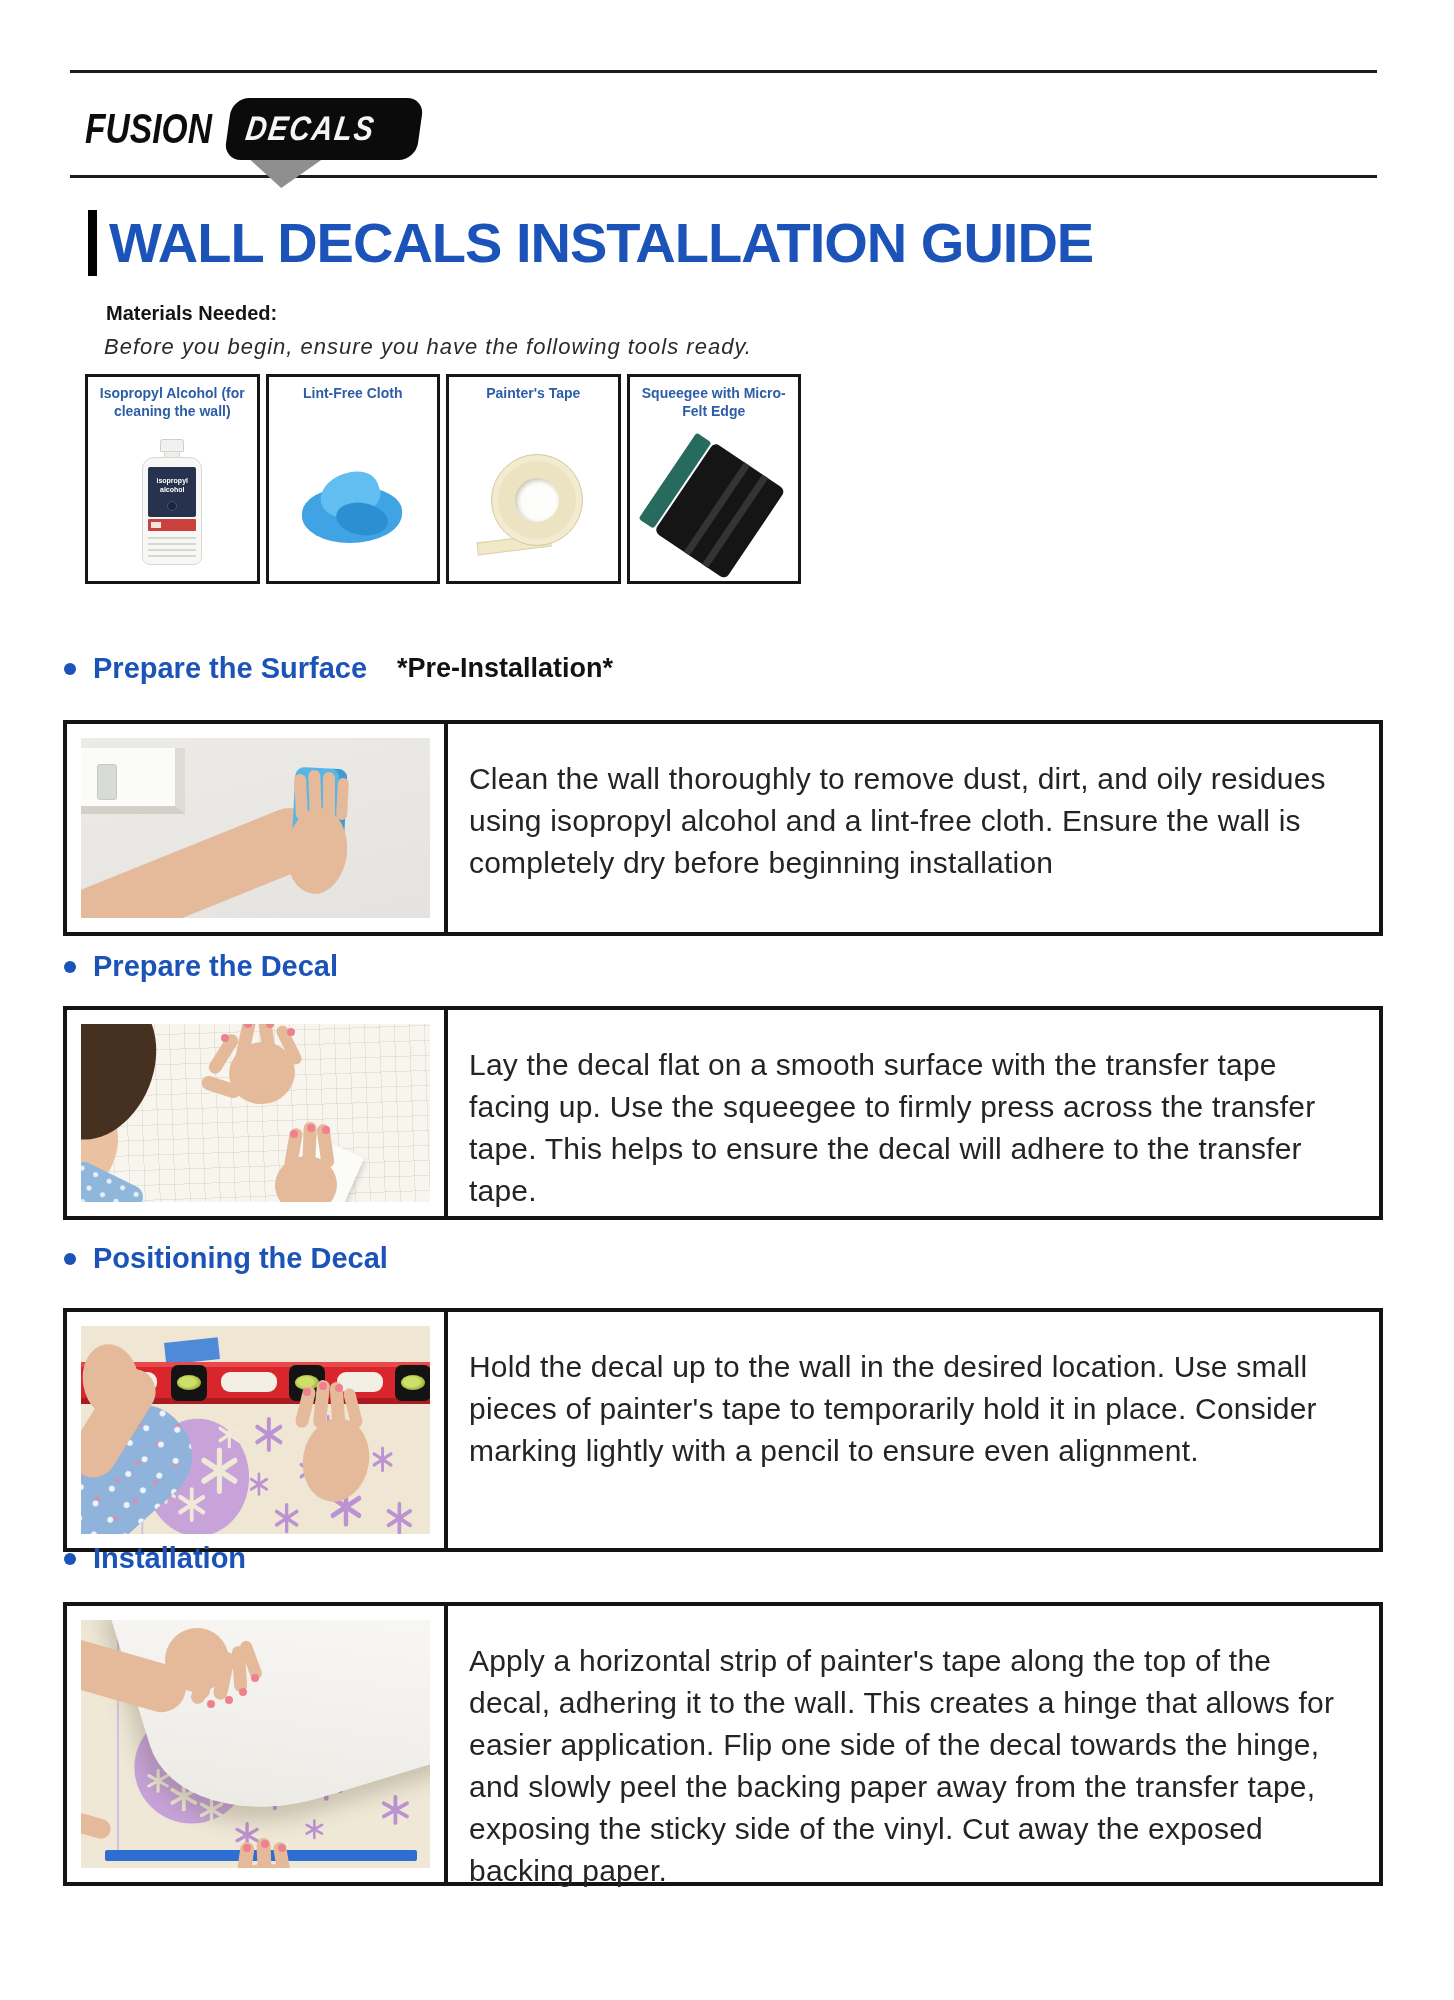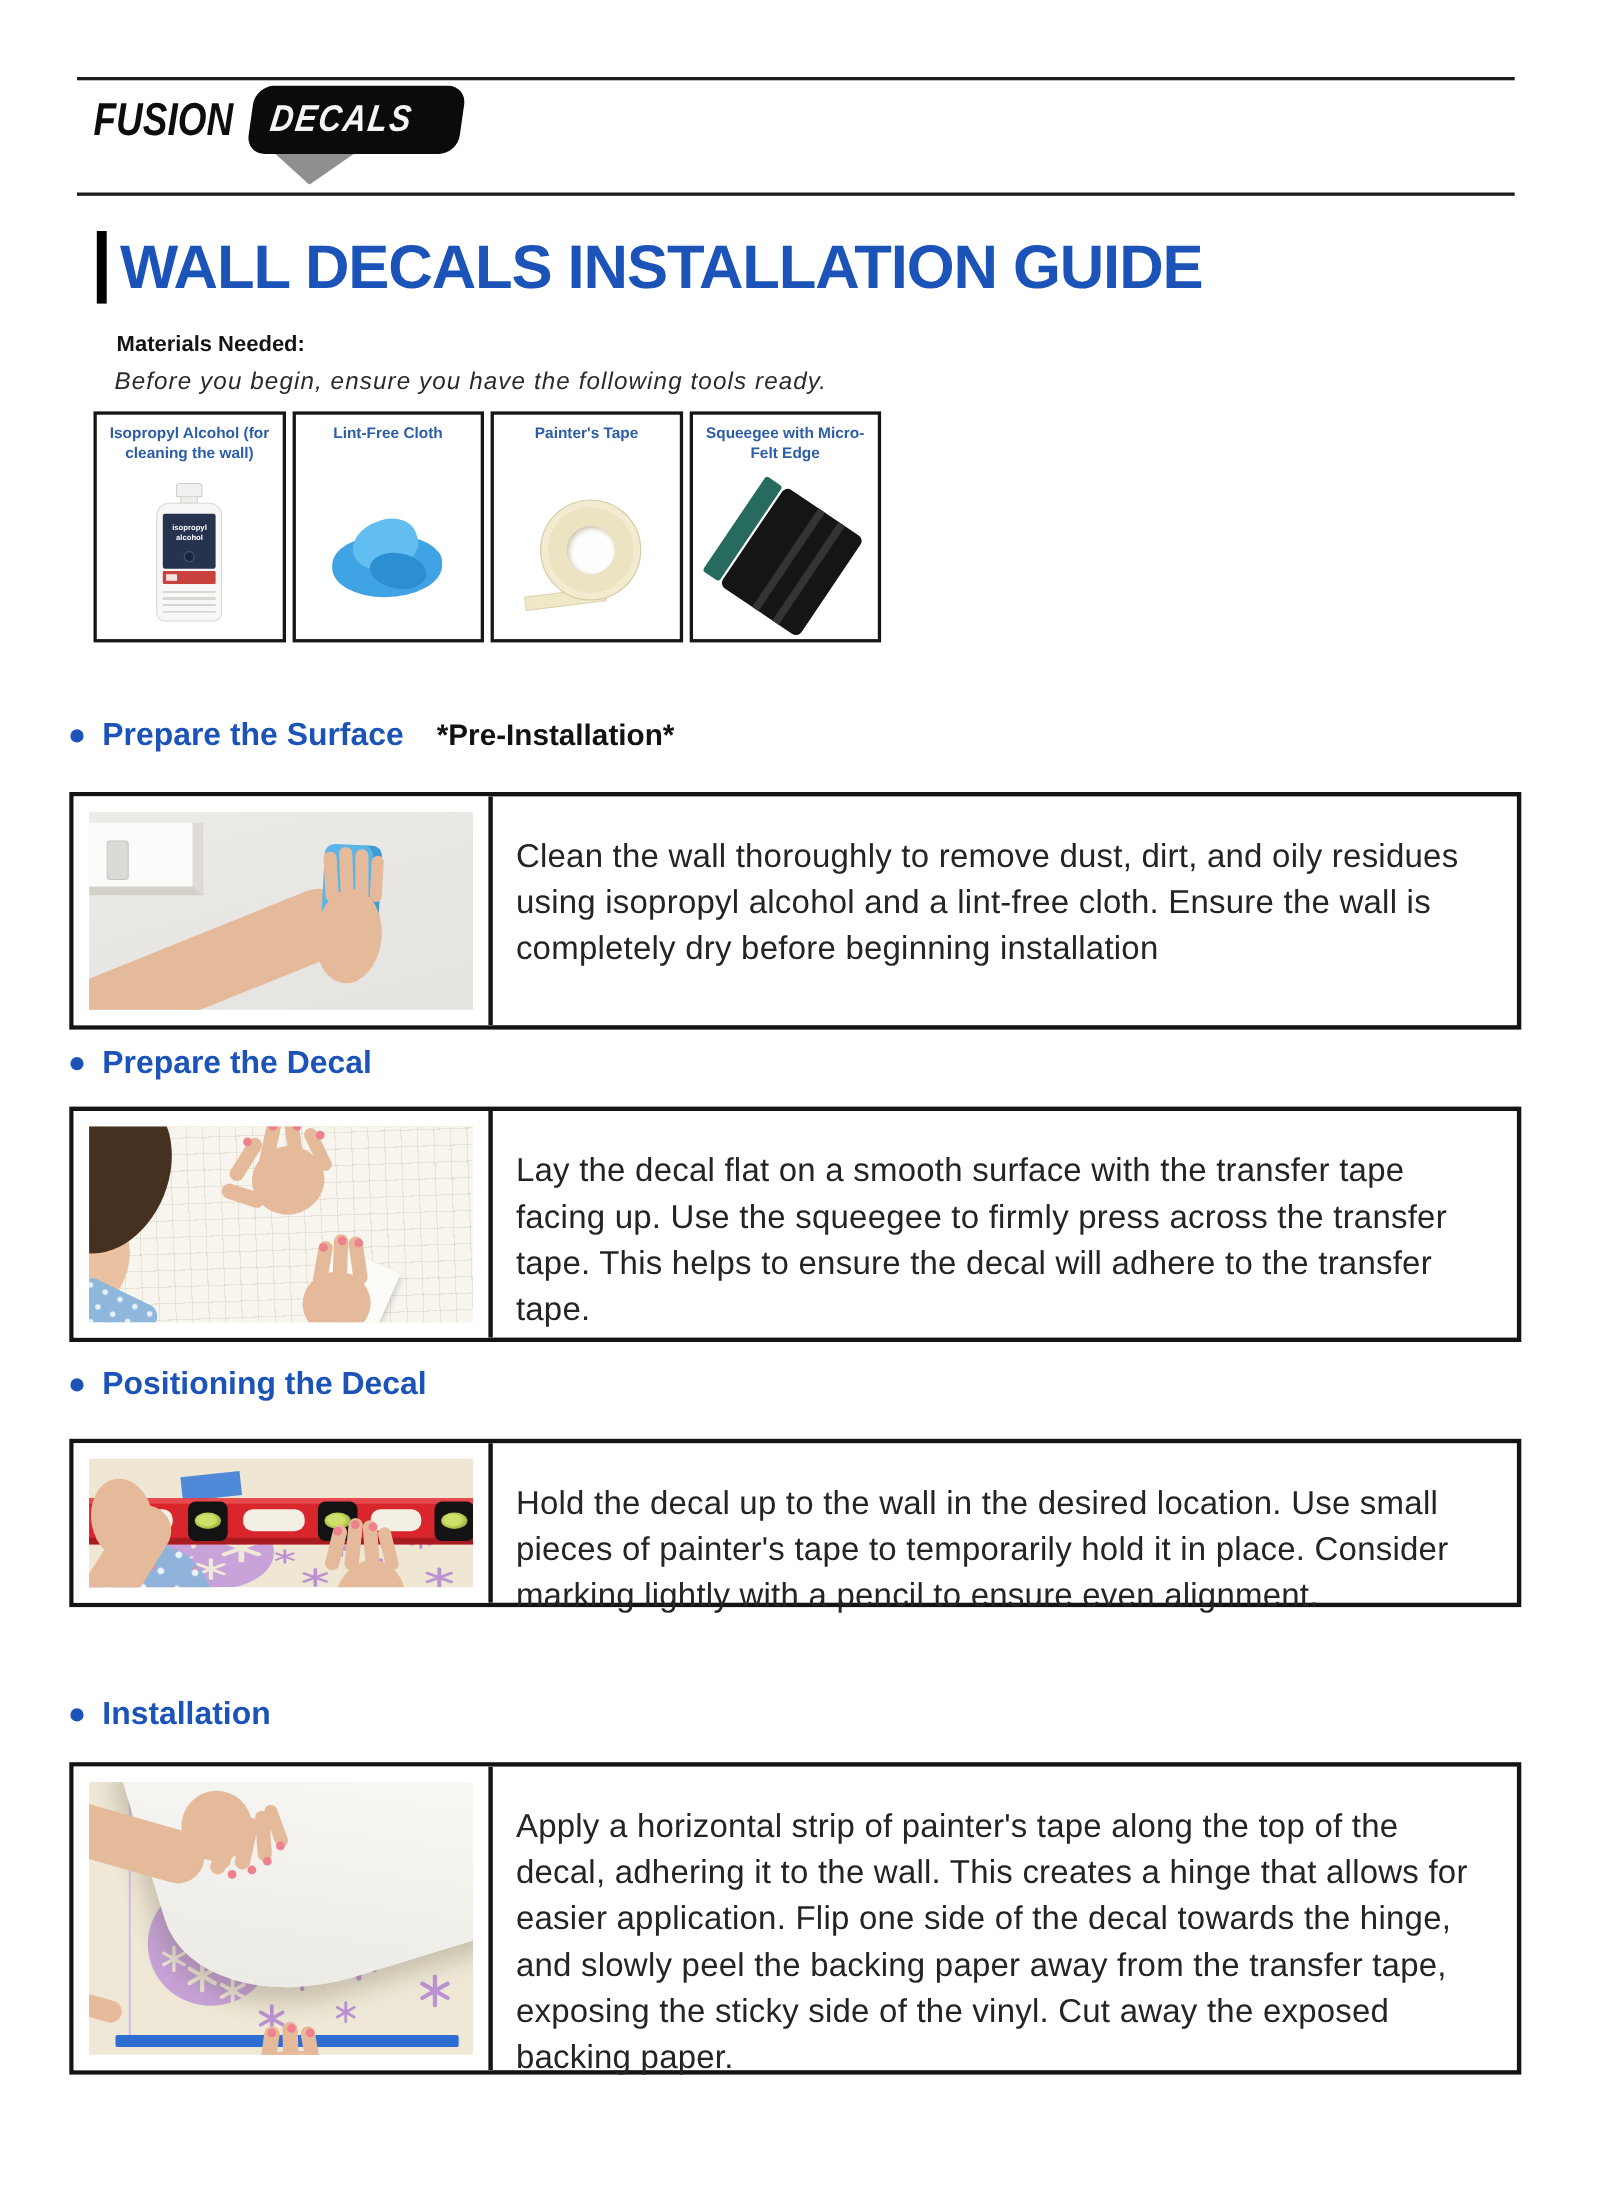--- a/index.html
+++ b/index.html
@@ -5,21 +5,21 @@
   * { margin:0; padding:0; box-sizing:border-box; }
   html,body { background:#ffffff; }
   body { font-family:"Liberation Sans", sans-serif; }
   .page { position:relative; width:1454px; height:2000px; background:#fff; overflow:hidden; }
 
   .rule { position:absolute; left:70px; width:1307px; height:3px; background:#1c1c1c; }
   .rule-top { top:70px; }
   .rule-bot { top:175px; }
 
   
-  .logo { position:absolute; top:80px; left:85px; display:flex; align-items:center; }
+  .logo { position:absolute; top:100px; left:85px; display:flex; align-items:center; }
   .logo-fusion { display:inline-block; font-size:42px; font-weight:900; font-style:italic;
     color:#0d0d0d; letter-spacing:0px; transform:scaleX(.8); transform-origin:left center; }
   .badge-wrap { position:relative; margin-left:-14px; }
   .logo-badge { position:relative; display:inline-block; background:#0b0b0b; border-radius:15px;
     padding:10px 20px 12px 16px; transform:skewX(-8deg); z-index:2; box-shadow:0 0 0 2px #0b0b0b; }
   .logo-decals { display:inline-block; color:#f5f5f5; font-size:34px; font-weight:900; font-style:italic;
     letter-spacing:2px; transform:scaleX(.85); transform-origin:left center; line-height:36px; }
   .logo-fold { position:absolute; left:12px; bottom:-30px; width:86px; height:36px; background:#8f8f8f;
     clip-path:polygon(0 0, 100% 10%, 46% 100%); z-index:1; }
 
@@ -287,21 +287,21 @@
         <div class="nail" style="left:241px;top:102px;"></div>
       </div>
     </div>
     <div class="sec-text">Lay the decal flat on a smooth surface with the transfer tape facing up. Use the squeegee to firmly press across the transfer tape. This helps to ensure the decal will adhere to the transfer tape.</div>
   </div>
 
   <div class="sec-head" style="top:1242px;">
     <span class="bullet"></span>
     <span class="sec-title">Positioning the Decal</span>
   </div>
-  <div class="sec-box" style="top:1308px; height:153px;">
+  <div class="sec-box" style="top:1308px; height:244px;">
     <div class="sec-photo">
       <div class="photo p3">
         <svg class="stars" viewBox="0 0 353 184" preserveAspectRatio="none">
           <line x1="62" y1="78" x2="62" y2="184" stroke="#d5bfe3" stroke-width="2"></line>
           <circle cx="118" cy="134" r="52" fill="#c7a3d9"></circle>
           <use href="#star6" transform="translate(96,112) scale(1.6)" class="st-w"></use>
           <use href="#star6" transform="translate(140,128) scale(2.0)" class="st-w"></use>
           <use href="#star6" transform="translate(112,158) scale(1.5)" class="st-w"></use>
           <use href="#star6" transform="translate(150,96) scale(1.2)" class="st-w"></use>
           <use href="#star6" transform="translate(86,146) scale(1.1)" class="st-w"></use>

